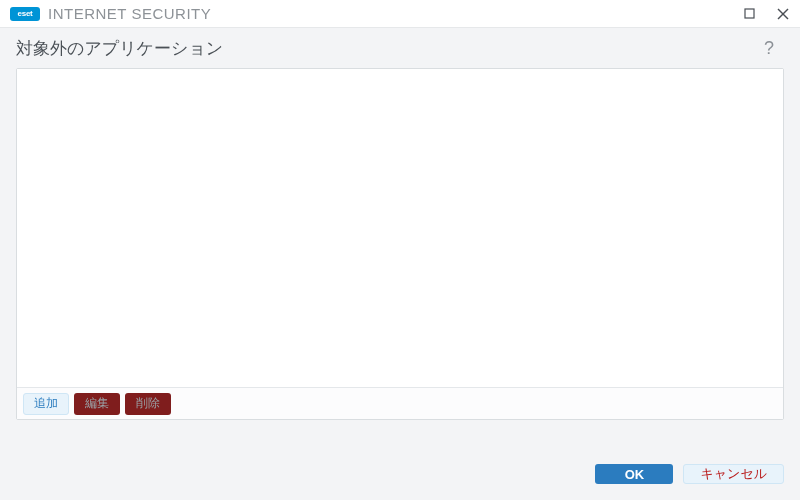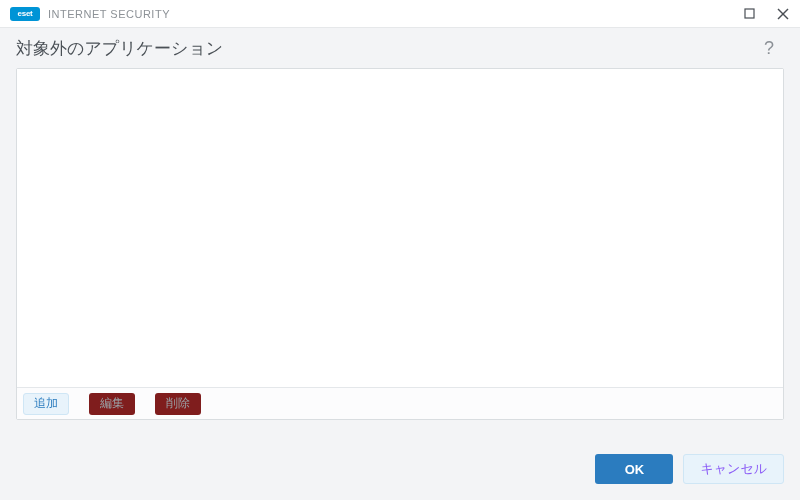--- a/index.html
+++ b/index.html
@@ -20,21 +20,21 @@
     border-radius: 3px;
     color: #fff;
     font-size: 8px;
     font-weight: 700;
     letter-spacing: -0.3px;
     display: flex; align-items: center; justify-content: center;
     margin-right: 8px;
   }
   .product-name {
     color: #8d9297;
-    font-size: 11px;
+    font-size: 15px;
     letter-spacing: 0.5px;
     font-weight: 400;
   }
   .win-controls { margin-left: auto; display: flex; }
   .win-btn {
     width: 34px; height: 28px;
     display: flex; align-items: center; justify-content: center;
     font-size: 14px; color: #4a4f55;
     cursor: pointer;
   }
@@ -73,21 +73,21 @@
     flex: 1;
     background: #fff;
   }
   .panel-footer {
     height: 32px;
     border-top: 1px solid #e4e7ea;
     display: flex;
     align-items: center;
     padding: 0 6px;
     background: #fcfcfd;
-    gap: 20px;
+    gap: 5px;
   }
   .panel-footer .spacer { flex: 1; }
   .small-btn {
     height: 22px;
     padding: 0 10px;
     font-size: 12px;
     border-radius: 3px;
     border: 1px solid transparent;
     display: flex; align-items: center;
     cursor: pointer;
@@ -105,37 +105,37 @@
 
   .dialog-footer {
     flex: 1;
     display: flex;
     align-items: flex-end;
     justify-content: flex-end;
     padding: 0 16px 16px 16px;
     gap: 10px;
   }
   .btn {
-    height: 30px;
+    height: 20px;
     min-width: 78px;
     padding: 0 16px;
     font-size: 13px;
     border-radius: 3px;
     display: flex; align-items: center; justify-content: center;
     cursor: pointer;
     border: 1px solid transparent;
   }
   .btn-primary {
     background: #2b7cbf;
     color: #ffffff;
     font-weight: 600;
   }
   .btn-secondary {
     background: #e8f3fb;
-    color: #8b5cf6;
+    color: #b91c1c;
     border-color: #cfe6f5;
   }
 </style>
 </head>
 <body>
 
 <div class="titlebar">
   <div class="logo-badge">eset</div>
   <div class="product-name">INTERNET SECURITY</div>
   <div class="win-controls">

